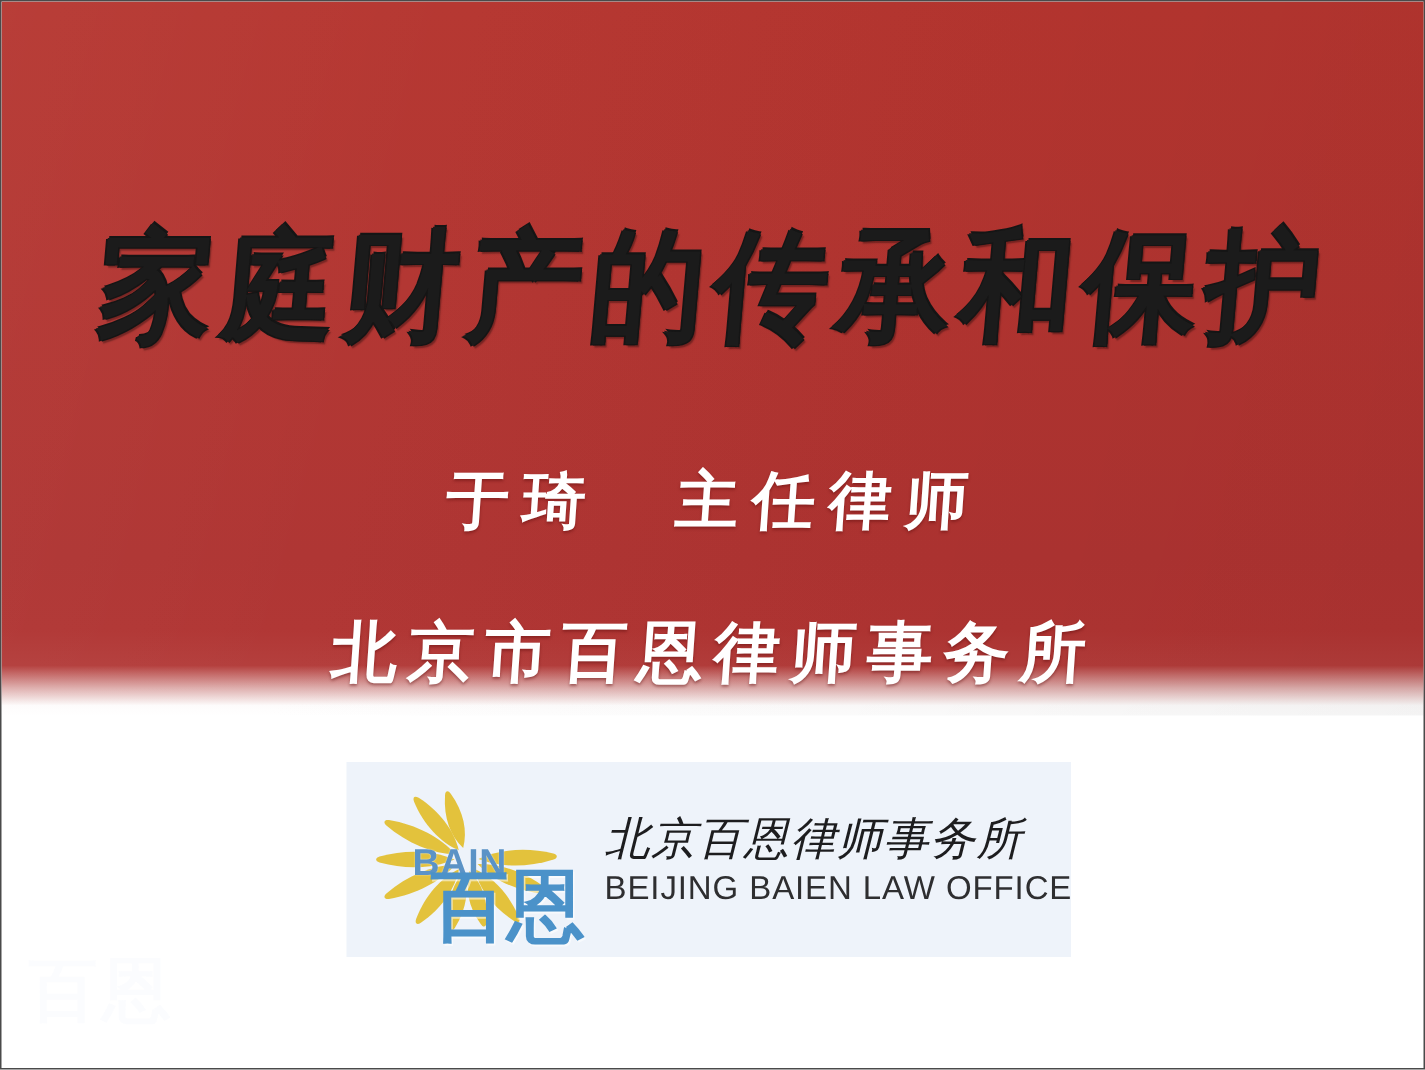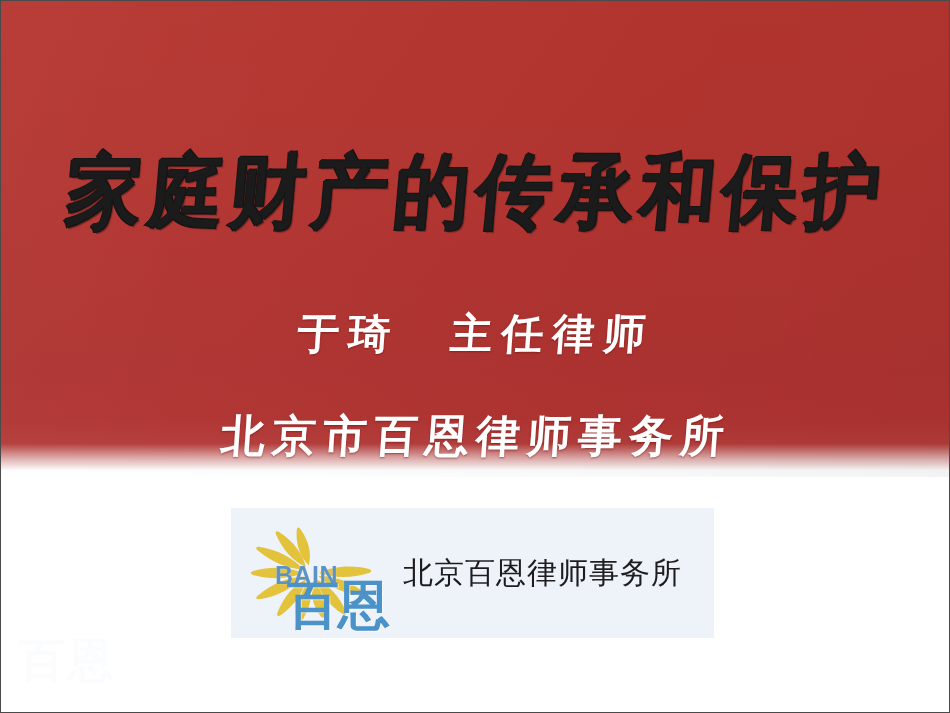--- a/index.html
+++ b/index.html
@@ -110,20 +110,21 @@
     letter-spacing:-1px;
     text-shadow:1px 1px 0 rgba(255,255,255,0.55);
   }
   #logo-text{
     margin-left:14px;display:flex;flex-direction:column;justify-content:center;
   }
   #logo-cn{
     font-size:30px;line-height:36px;color:#1d1d1f;
     letter-spacing:1px;white-space:nowrap;
     font-family:"DejaVu Sans","Liberation Sans",sans-serif;
+    font-style:italic;
   }
   #logo-en{
     font-size:22px;line-height:27px;color:#2e2e30;
     letter-spacing:0.6px;white-space:nowrap;
     font-family:"Liberation Sans","DejaVu Sans",sans-serif;
   }
 
   
   #footer{
     position:absolute;left:0;top:679px;width:950px;
@@ -192,18 +193,19 @@
               </g>
           </g>
         </g>
       </svg>
       <div id="bain-word">BAIN</div>
       <div id="baien-cn">百恩</div>
     </div>
 
     <div id="logo-text">
       <div id="logo-cn">北京百恩律师事务所</div>
+      <div id="logo-en">BEIJING BAIEN LAW OFFICE</div>
     </div>
 
   </div>
 
 
 </div>
 
 </body></html>

